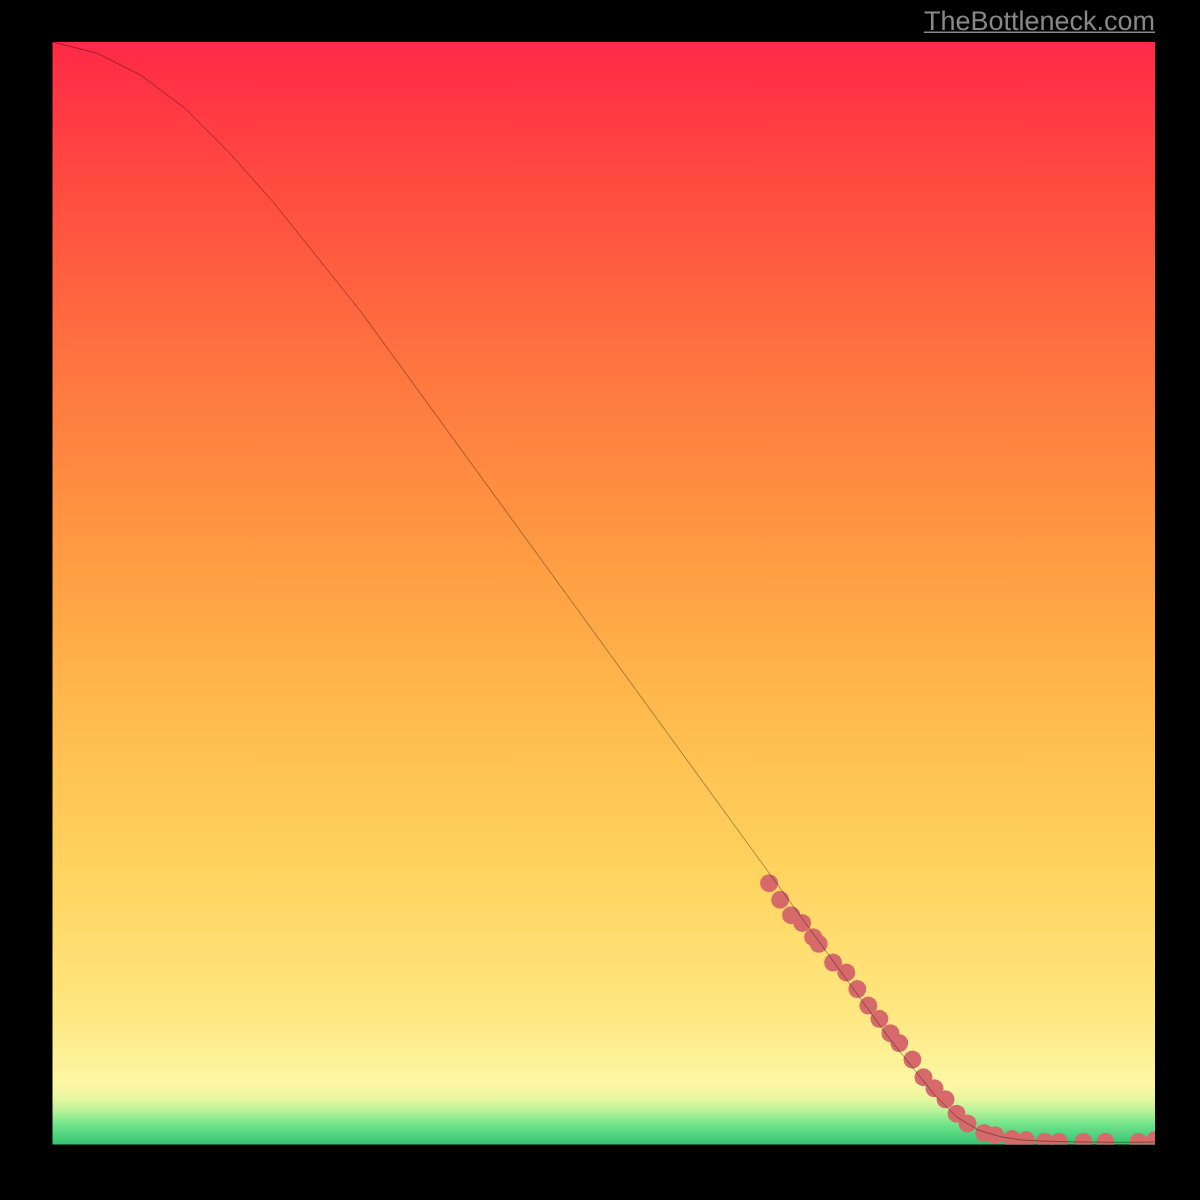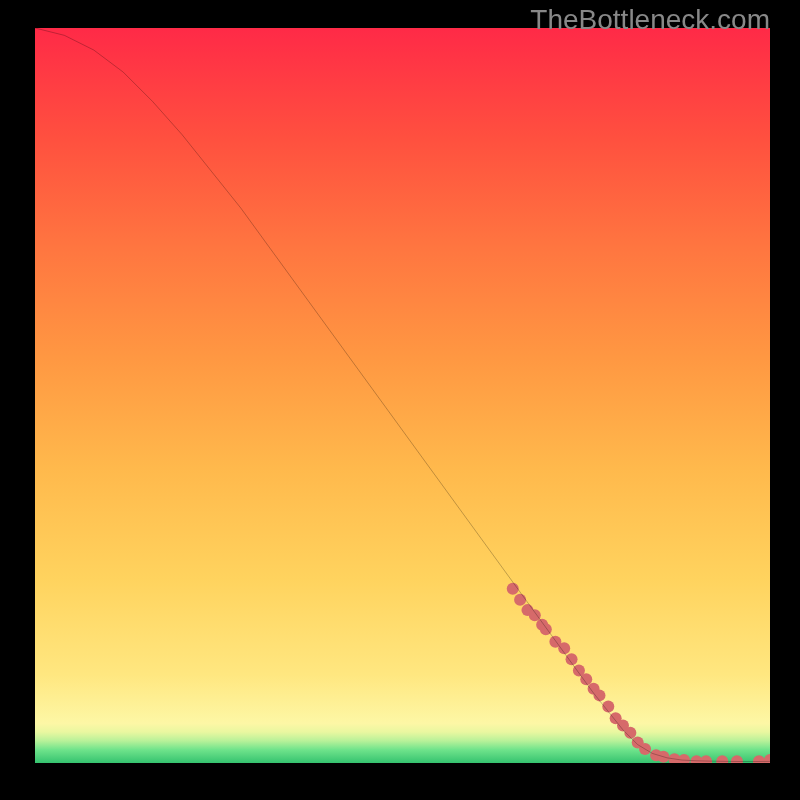--- a/index.html
+++ b/index.html
@@ -9,22 +9,23 @@
     background: #000;
     position: relative;
     font-family: Arial, Helvetica, sans-serif;
     overflow: hidden;
   }
   .watermark {
     position: absolute;
     top: 4px;
     right: 30px;
     color: #888;
-    font-size: 28px;
+    font-size: 18px;
     z-index: 5;
+    text-decoration: underline;
   }
   .plot {
     position: absolute;
     
     left: 35px;
     top: 28px;
     width: 735px;
     height: 735px;
     background: linear-gradient(to top,
       #35c36f 0%,

